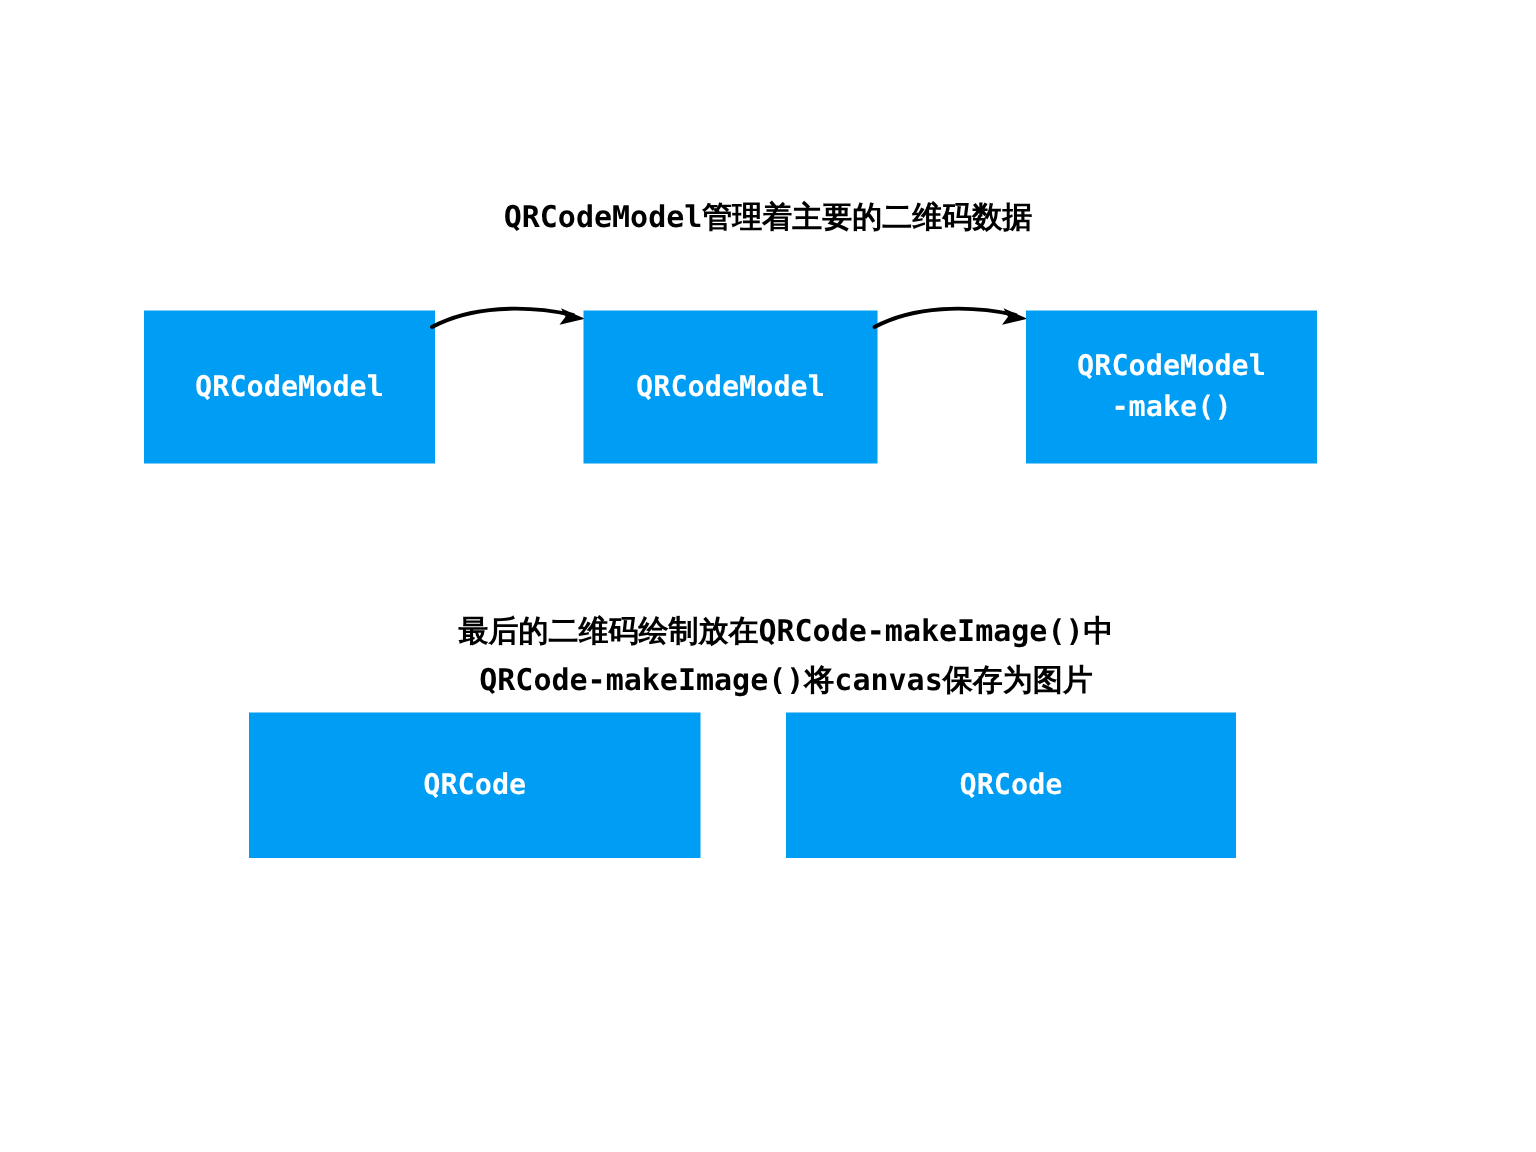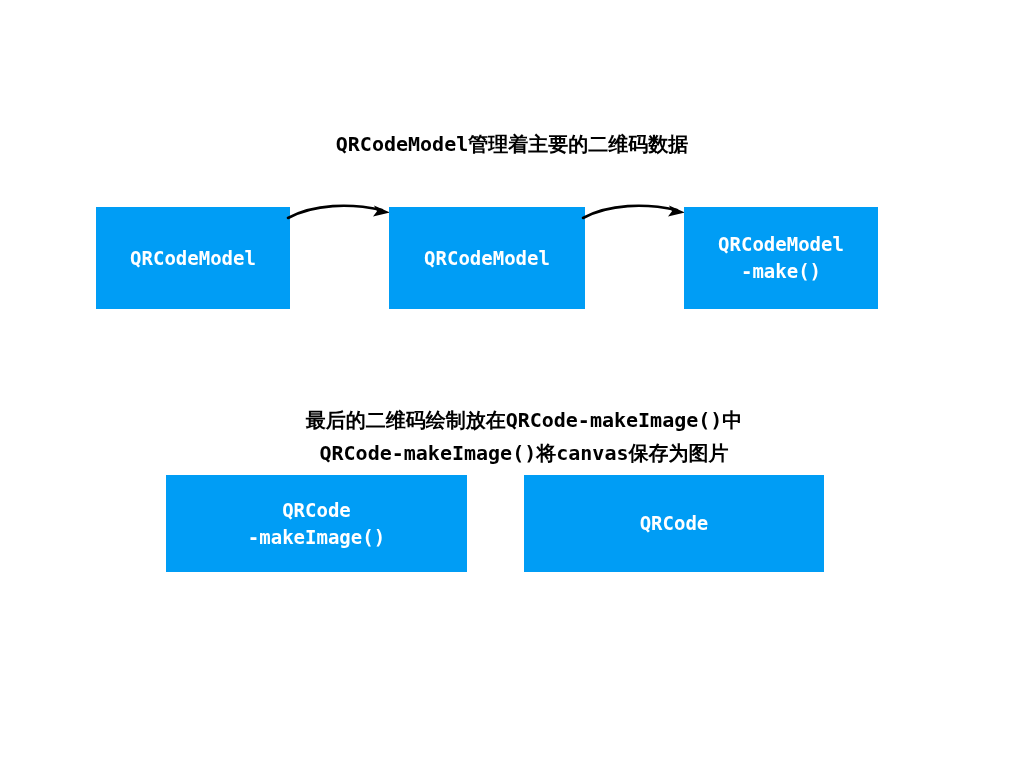--- a/index.html
+++ b/index.html
@@ -147,20 +147,19 @@
     <span class="node-line">-make()</span>
   </div>
 
   <div id="caption-block">
     <div class="caption-line">最后的二维码绘制放在QRCode-makeImage()中</div>
     <div class="caption-line">QRCode-makeImage()将canvas保存为图片</div>
   </div>
 
   <div class="node" id="node-makeimage">
     <span class="node-line">QRCode</span>
-    <span class="node-line">-makeImage()</span>
   </div>
 
   <div class="node" id="node-exportimage">
     <span class="node-line">QRCode</span>
   </div>
 
 </div>
 
 </body></html>

